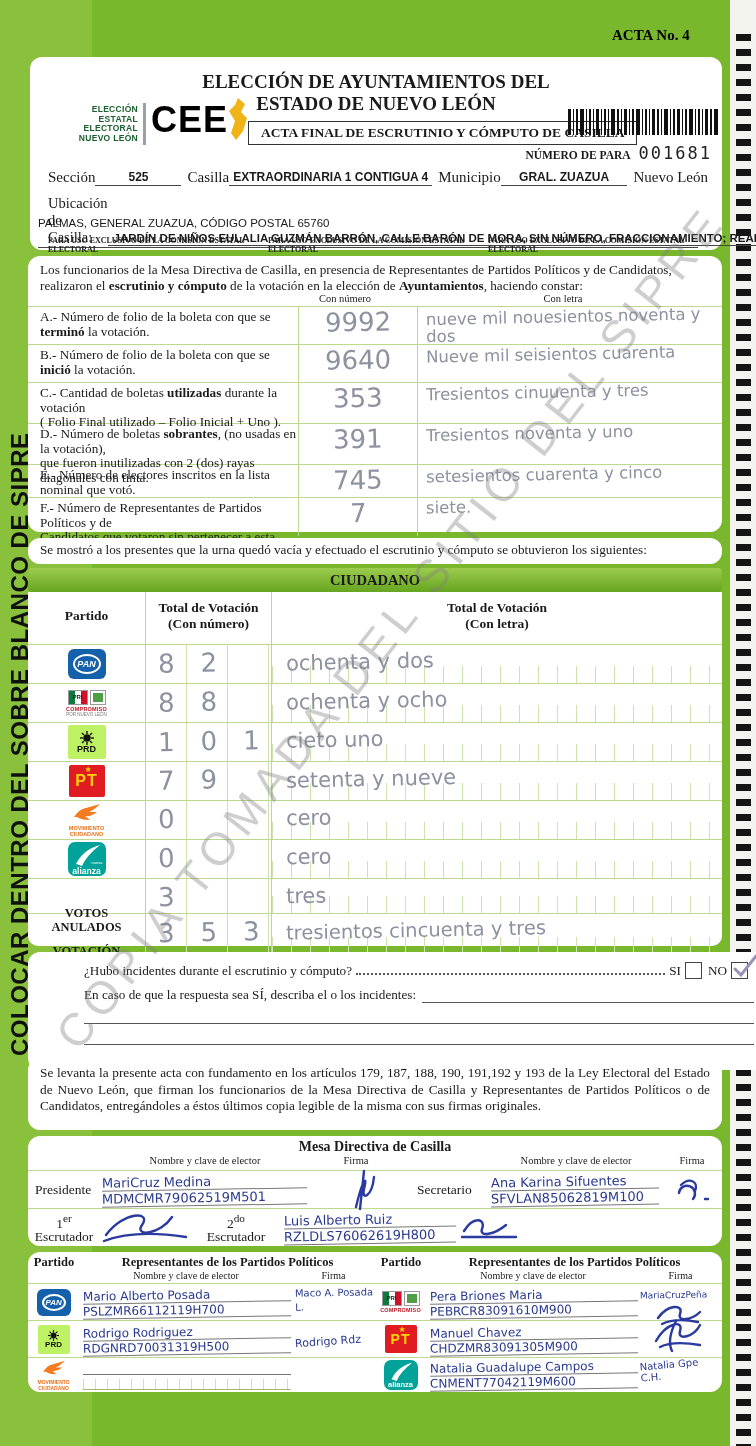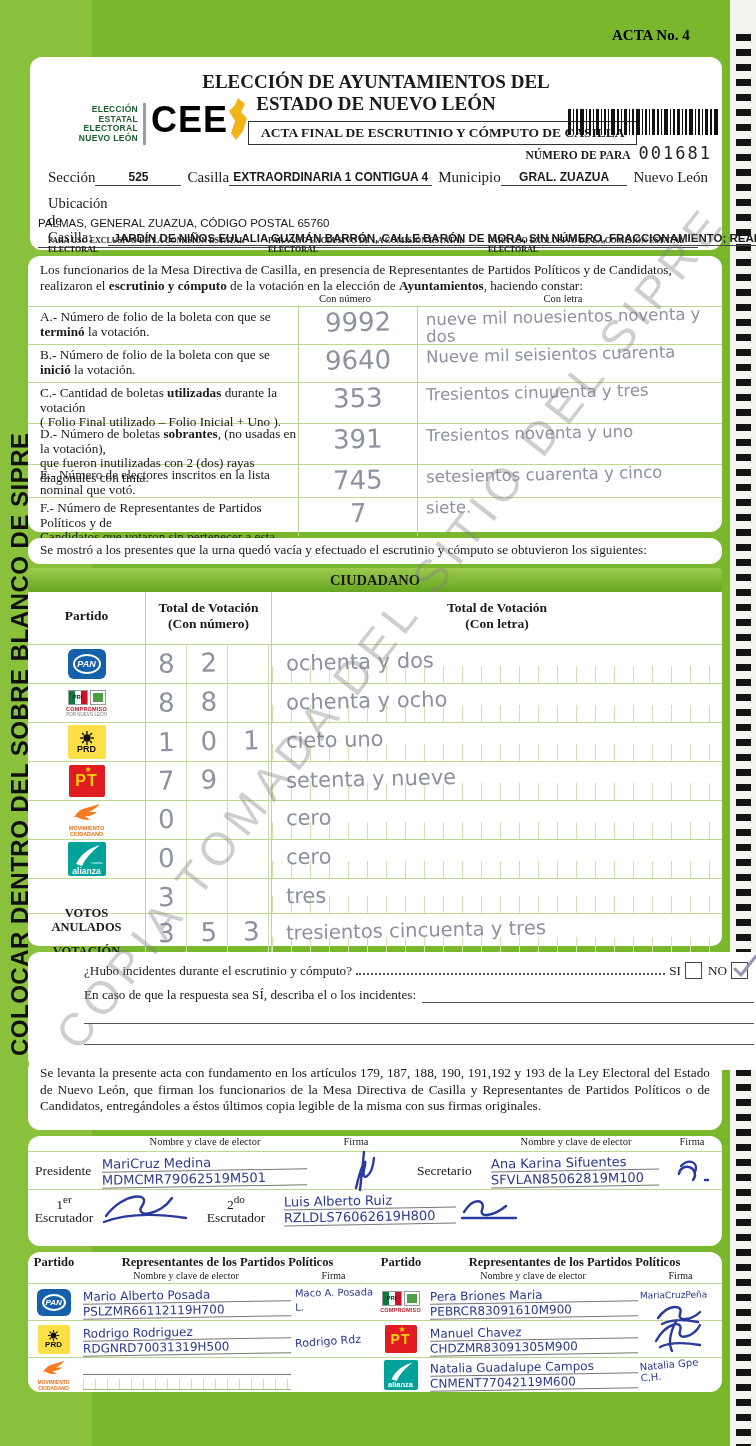--- a/index.html
+++ b/index.html
@@ -119,30 +119,30 @@
                  display:flex;align-items:center;justify-content:center;color:#fff;font-weight:bold;
                  font-style:italic;font-size:9px;font-family:"Liberation Sans",sans-serif;}
   .prilogo{width:46px;text-align:center;font-family:"Liberation Sans",sans-serif;}
   .prirow{display:flex;justify-content:center;gap:2px;}
   .pribox{width:18px;height:13px;border:1px solid #999;background:linear-gradient(90deg,#0b7a3c 33%,#fff 33% 66%,#ce1126 66%);
           color:#222;font-size:6px;font-weight:bold;line-height:13px;}
   .pvembox{width:14px;height:13px;border:1px solid #999;background:#fff;position:relative;}
   .pvembox::after{content:"";position:absolute;left:2px;top:2px;right:2px;bottom:2px;background:#4f9e45;}
   .compr{color:#c01622;font-weight:bold;font-size:5.5px;letter-spacing:.2px;margin-top:1px;}
   .pornl{color:#777;font-size:4.5px;}
-  .prdlogo{width:38px;height:34px;background:#fde047;display:flex;flex-direction:column;align-items:center;
+  .prdlogo{width:38px;height:34px;background:#bef264;display:flex;flex-direction:column;align-items:center;
            justify-content:center;border-radius:2px;}
   .prdlogo .txt{font-family:"Liberation Sans",sans-serif;font-weight:bold;font-size:9px;color:#111;line-height:8px;}
   .ptlogo{width:36px;height:32px;background:#e01b22;border-radius:2px;position:relative;display:flex;
           align-items:center;justify-content:center;}
   .ptlogo .txt{color:#ffd400;font-weight:bold;font-size:16px;font-family:"Liberation Sans",sans-serif;letter-spacing:1px;}
   .ptlogo .star{position:absolute;top:0px;left:16px;color:#ffd400;font-size:8px;}
   .mclogo{width:52px;text-align:center;font-family:"Liberation Sans",sans-serif;}
   .mclogo .txt{color:#e8731e;font-weight:bold;font-size:5.5px;line-height:6px;}
-  .allogo{width:38px;height:34px;background:#00a29a;border-radius:2px;position:relative;
+  .allogo{width:38px;height:34px;background:#00a29a;border-radius:7px;position:relative;
           display:flex;align-items:flex-end;justify-content:center;}
   .allogo .txt{color:#fff;font-weight:bold;font-size:8.5px;font-family:"Liberation Sans",sans-serif;line-height:10px;}
   .allogo .nv{position:absolute;right:3px;bottom:11px;color:#fff;font-size:4px;font-family:"Liberation Sans",sans-serif;}
   .allogo svg{position:absolute;top:2px;left:4px;}
   svg.sigpath{stroke:#2b3a9e;fill:none;stroke-width:2.4;stroke-linecap:round;}
   .chk{stroke:#9a93b5;fill:none;stroke-width:3;stroke-linecap:round;}
 </style>
 </head>
 <body>
 
@@ -410,20 +410,21 @@
   </div>
   <div class="fullline"></div>
   <div class="fullline"></div>
 </div>
 
 <div class="card lc">
   <div>Se levanta la presente acta con fundamento en los artículos 179, 187, 188, 190, 191,192 y 193 de la Ley Electoral del Estado de Nuevo León, que firman los funcionarios de la Mesa Directiva de Casilla y Representantes de  Partidos Políticos o de Candidatos, entregándoles a éstos últimos copia legible de la misma con sus firmas originales.</div>
 </div>
 
 <div class="card mc">
+  <div class="mtitle">Mesa Directiva de Casilla</div>
   <div class="mhdr">
     <div style="width:72px"></div>
     <div style="width:210px">Nombre y clave de elector</div>
     <div style="width:92px">Firma</div>
     <div style="width:88px"></div>
     <div style="width:172px">Nombre y clave de elector</div>
     <div style="width:60px">Firma</div>
   </div>
   <div class="mrow">
     <div class="rolecell" style="width:72px">Presidente</div>

